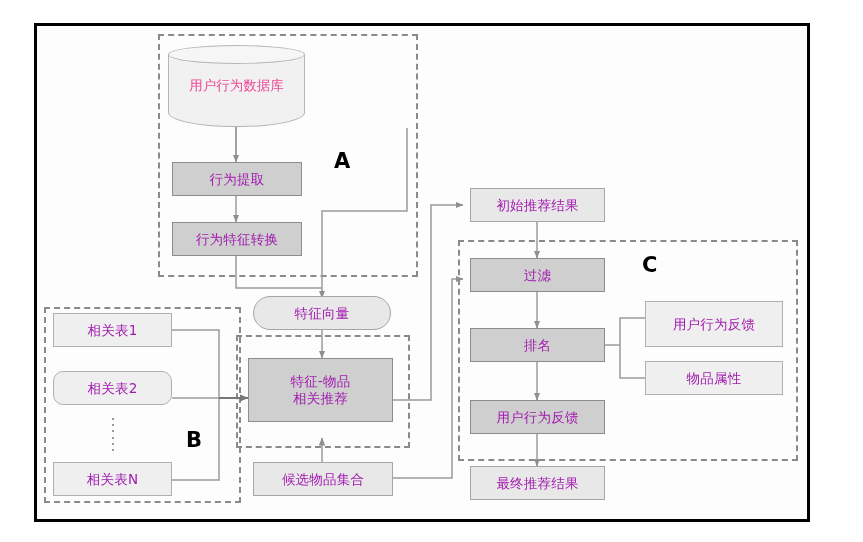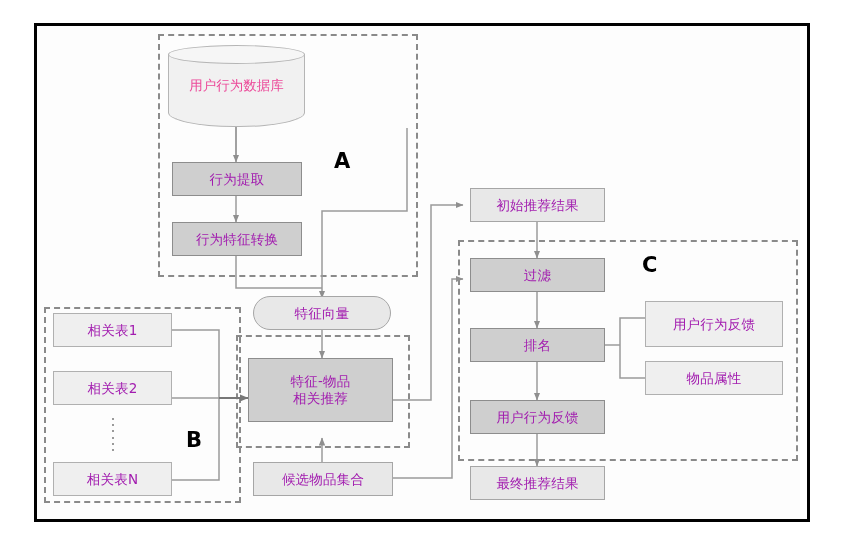--- a/index.html
+++ b/index.html
@@ -203,21 +203,21 @@
   </div>
 
   <div class="node box-light" style="left:253px; top:296px; width:138px; height:34px;border-radius:17px;">
     <span>特征向量</span>
   </div>
 
   <div class="node box-lighter" style="left:53px; top:313px; width:119px; height:34px;">
     <span>相关表1</span>
   </div>
 
-  <div class="node box-lighter" style="left:53px; top:371px; width:119px; height:34px;">
+  <div class="node box-lighter" style="left:53px; top:371px; width:119px; height:34px;border-radius:10px;">
     <span>相关表2</span>
   </div>
 
   <div class="ellipsis-dots" style="left:111px; top:418px; width:3px; height:36px;">
     <span></span>
       <span></span>
       <span></span>
       <span></span>
       <span></span>
       <span></span>

